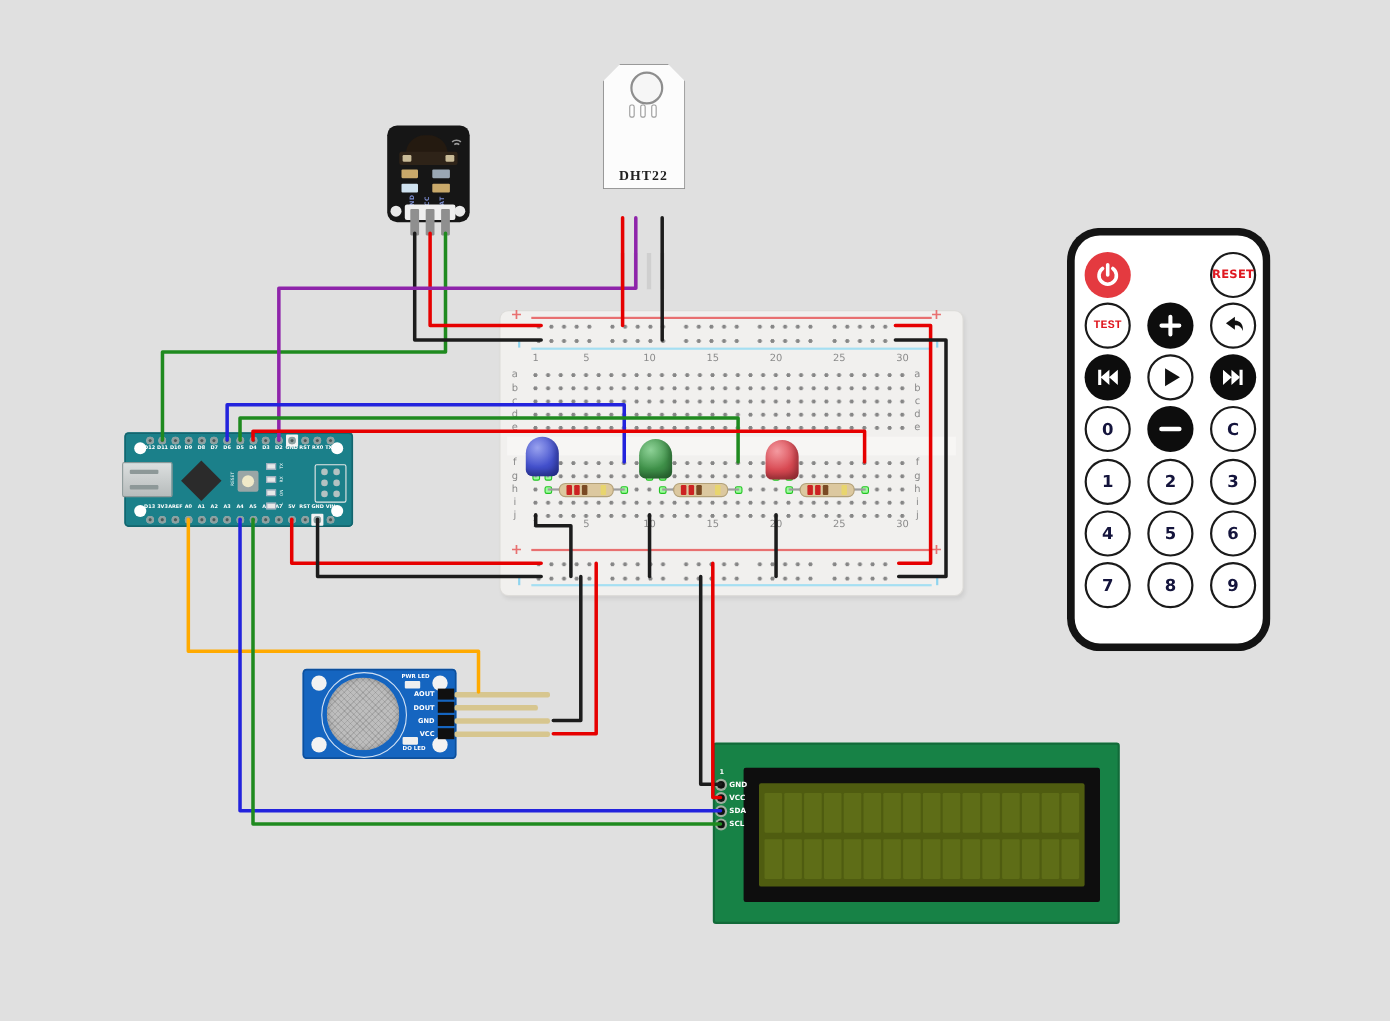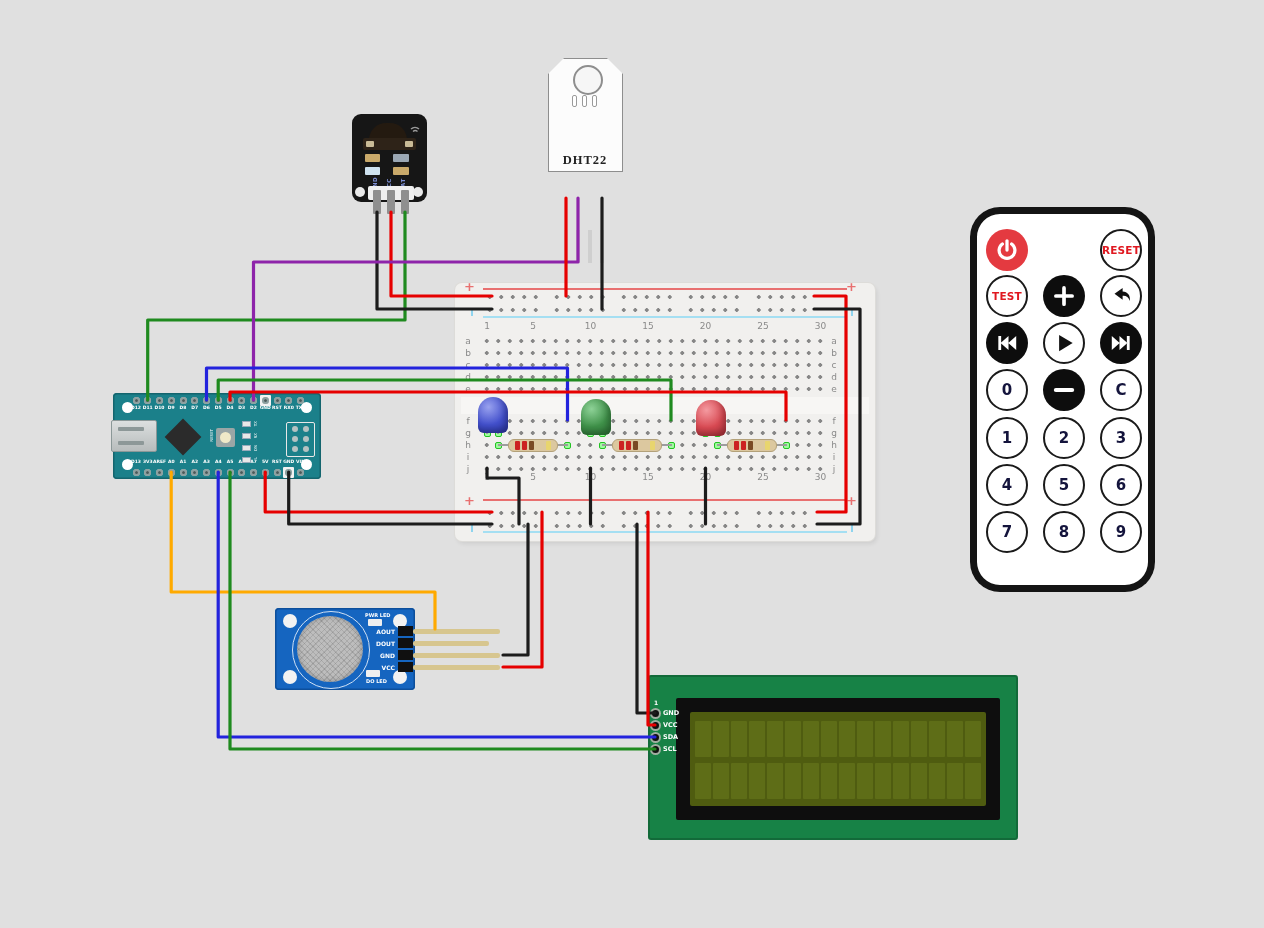--- a/index.html
+++ b/index.html
@@ -445,21 +445,21 @@
     </div>
 
   <div class="abs remote">
       <div class="abs rbtn red" style="left: 16px; top: 22px;">
         <svg viewBox="0 0 24 24">
           <path d="M12 3.5v8.5" stroke="currentColor" stroke-width="3" stroke-linecap="round"></path>
           <path d="M7.7 6.5a7.3 7.3 0 1 0 8.6 0" fill="none" stroke="currentColor" stroke-width="3" stroke-linecap="round"></path>
         </svg>
       </div>
       <div class="abs rbtn text-red" style="left: 130px; top: 22px;">RESET</div>
-      <div class="abs rbtn text-red" style="left: 16px; top: 68px;">TEST</div>
+      <div class="abs rbtn text-red" style="left: 16px; top: 68px; font-family: Liberation Mono, monospace;">TEST</div>
       <div class="abs rbtn black" style="left: 73px; top: 68px;">
         <svg viewBox="0 0 24 24">
           <path d="M12 4.5v15M4.5 12h15" stroke="currentColor" stroke-width="3.4" stroke-linecap="round"></path>
         </svg>
       </div>
       <div class="abs rbtn white" style="left: 130px; top: 68px;">
         <svg viewBox="0 0 24 24">
           <path d="M13.5 4.5 6 10l7.5 5.5v-3.7c3.1-.3 5.6 1.3 6.7 4.7.6-5.1-2-8.4-6.7-8.7z" fill="currentColor"></path>
         </svg>
       </div>

